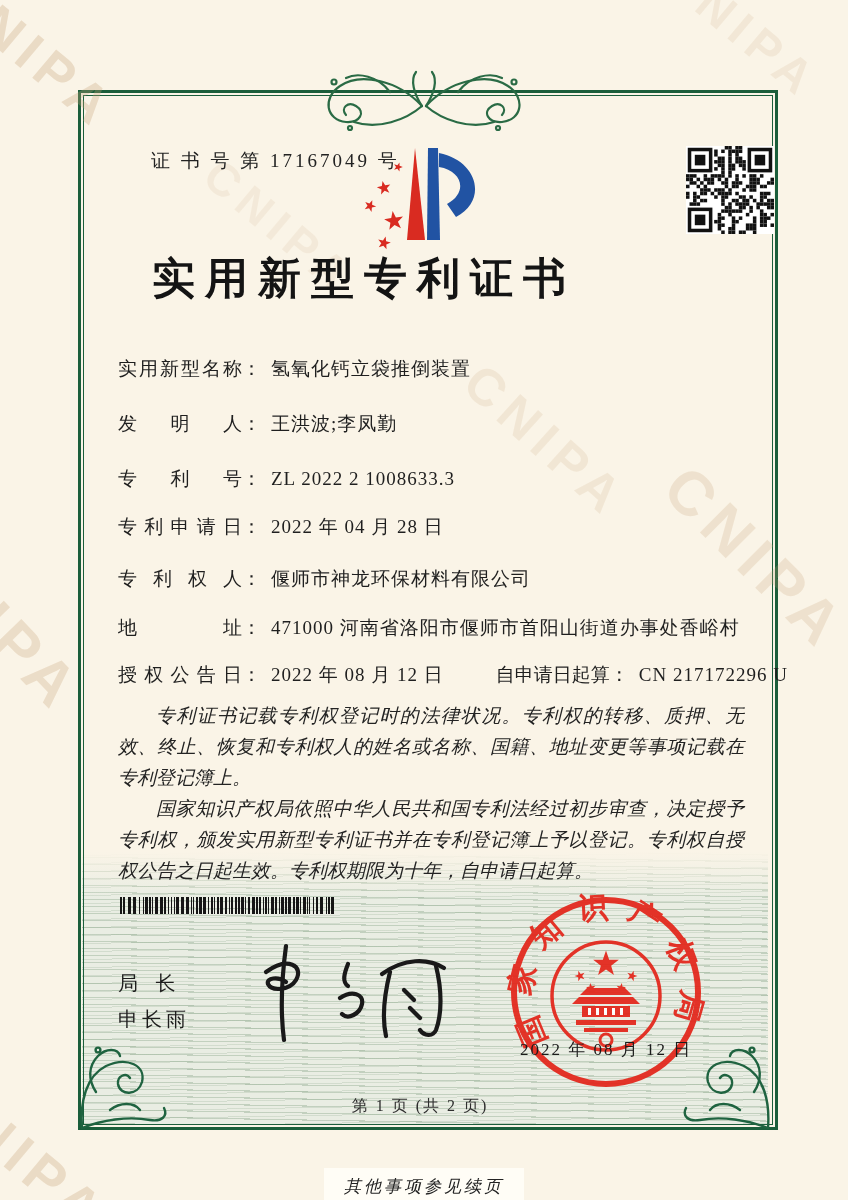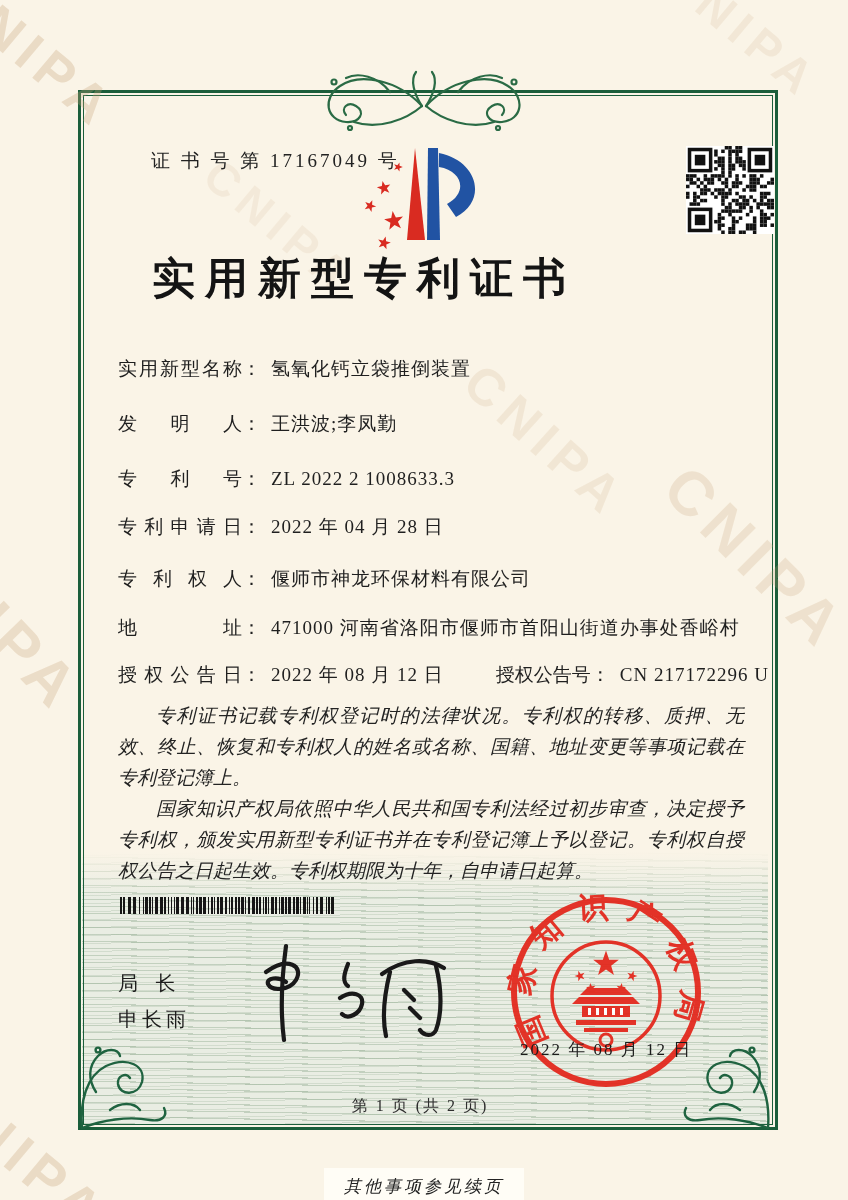--- a/index.html
+++ b/index.html
@@ -400,21 +400,21 @@
   <div class="row r4">
     <span class="lbl">专利申请日</span><span class="colon">：</span><span class="val">2022 年 04 月 28 日</span>
   </div>
   <div class="row r5">
     <span class="lbl">专利权人</span><span class="colon">：</span><span class="val">偃师市神龙环保材料有限公司</span>
   </div>
   <div class="row r6">
     <span class="lbl">地址</span><span class="colon">：</span><span class="val">471000 河南省洛阳市偃师市首阳山街道办事处香峪村</span>
   </div>
   <div class="row r7">
-    <span class="lbl">授权公告日</span><span class="colon">：</span><span class="val">2022 年 08 月 12 日</span><span class="grant2"><span>授权公告号</span><span>：</span><span class="val">CN 217172296 U</span></span>
+    <span class="lbl">授权公告日</span><span class="colon">：</span><span class="val">2022 年 08 月 12 日</span><span class="grant2"><span>自申请日起算</span><span>：</span><span class="val">CN 217172296 U</span></span>
   </div>
 
   <div class="body-text">
     <p>专利证书记载专利权登记时的法律状况。专利权的转移、质押、无效、终止、恢复和专利权人的姓名或名称、国籍、地址变更等事项记载在专利登记簿上。</p>
     <p>国家知识产权局依照中华人民共和国专利法经过初步审查，决定授予专利权，颁发实用新型专利证书并在专利登记簿上予以登记。专利权自授权公告之日起生效。专利权期限为十年，自申请日起算。</p>
   </div>
 
   <svg class="barcode" width="218" height="17" viewBox="0 0 218 17">
     <g id="barcode-bars" fill="#161616">
         <rect x="0" y="0" width="2" height="17"></rect>

